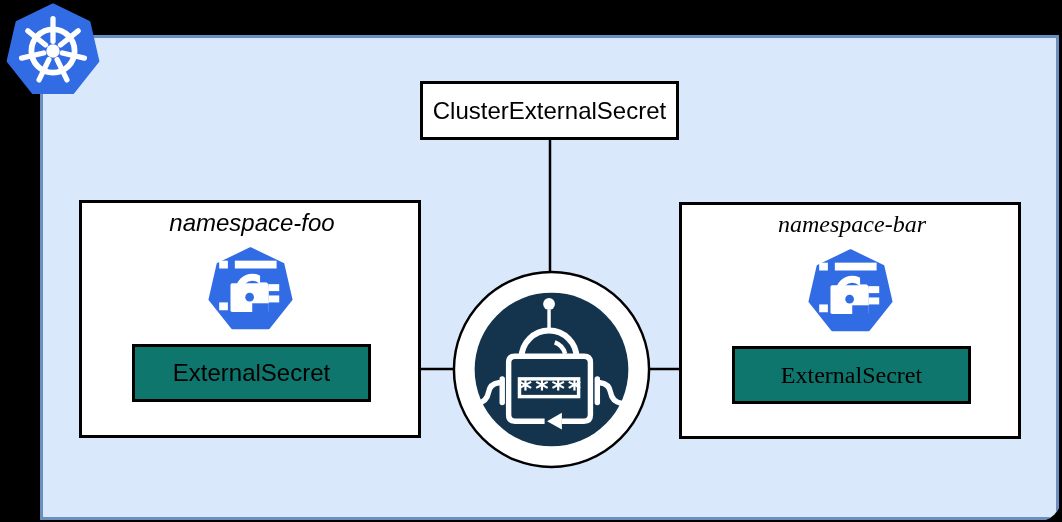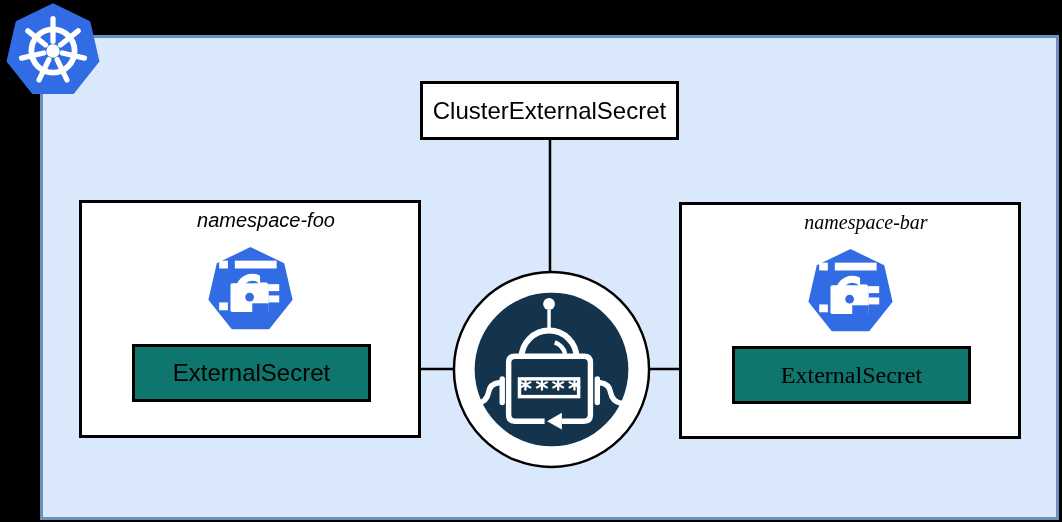--- a/index.html
+++ b/index.html
@@ -1,34 +1,34 @@
 <!DOCTYPE html>
 <html><head>
 <meta charset="utf-8">
 <style>
   html,body{margin:0;padding:0;background:#000;}
   .stage{
     position:relative;width:1062px;height:522px;background:#000;overflow:hidden;
-    font-family:"Liberation Sans",sans-serif;color:#000;
+    font-family:"Liberation Sans",sans-serif;color:#000;border-radius:26px;
   }
   .stage svg{display:block;}
   .bg-layer{position:absolute;left:0;top:0;z-index:1;}
   .node-box{
     position:absolute;box-sizing:border-box;background:#fff;border:3px solid #000;
   }
   .cek-box{
     left:420px;top:81px;width:259px;height:59px;z-index:3;
     display:flex;align-items:center;justify-content:center;font-size:24px;
   }
   .ns-box{width:342px;z-index:2;}
   .ns-foo{left:79px;top:200px;height:238px;}
   .ns-bar{left:679px;top:202px;height:237px;font-family:Liberation Serif, serif;}
   .ns-title{
-    position:absolute;top:6px;left:16px;width:100%;text-align:center;
-    font-style:italic;font-size:20px;
+    position:absolute;top:6px;left:2px;width:100%;text-align:center;
+    font-style:italic;font-size:24px;
   }
   .es-icon{position:absolute;top:42px;left:50%;margin-left:-43.5px;}
   .es-box{
     position:absolute;left:50px;top:141px;width:239px;height:58px;
     box-sizing:border-box;background:#0f766e;border:3px solid #000;
     display:flex;align-items:center;justify-content:center;font-size:24px;
   }
   .operator-logo{position:absolute;left:450px;top:268px;z-index:4;}
   .k8s-logo{position:absolute;left:5px;top:1px;z-index:5;}
   .pw-text{

